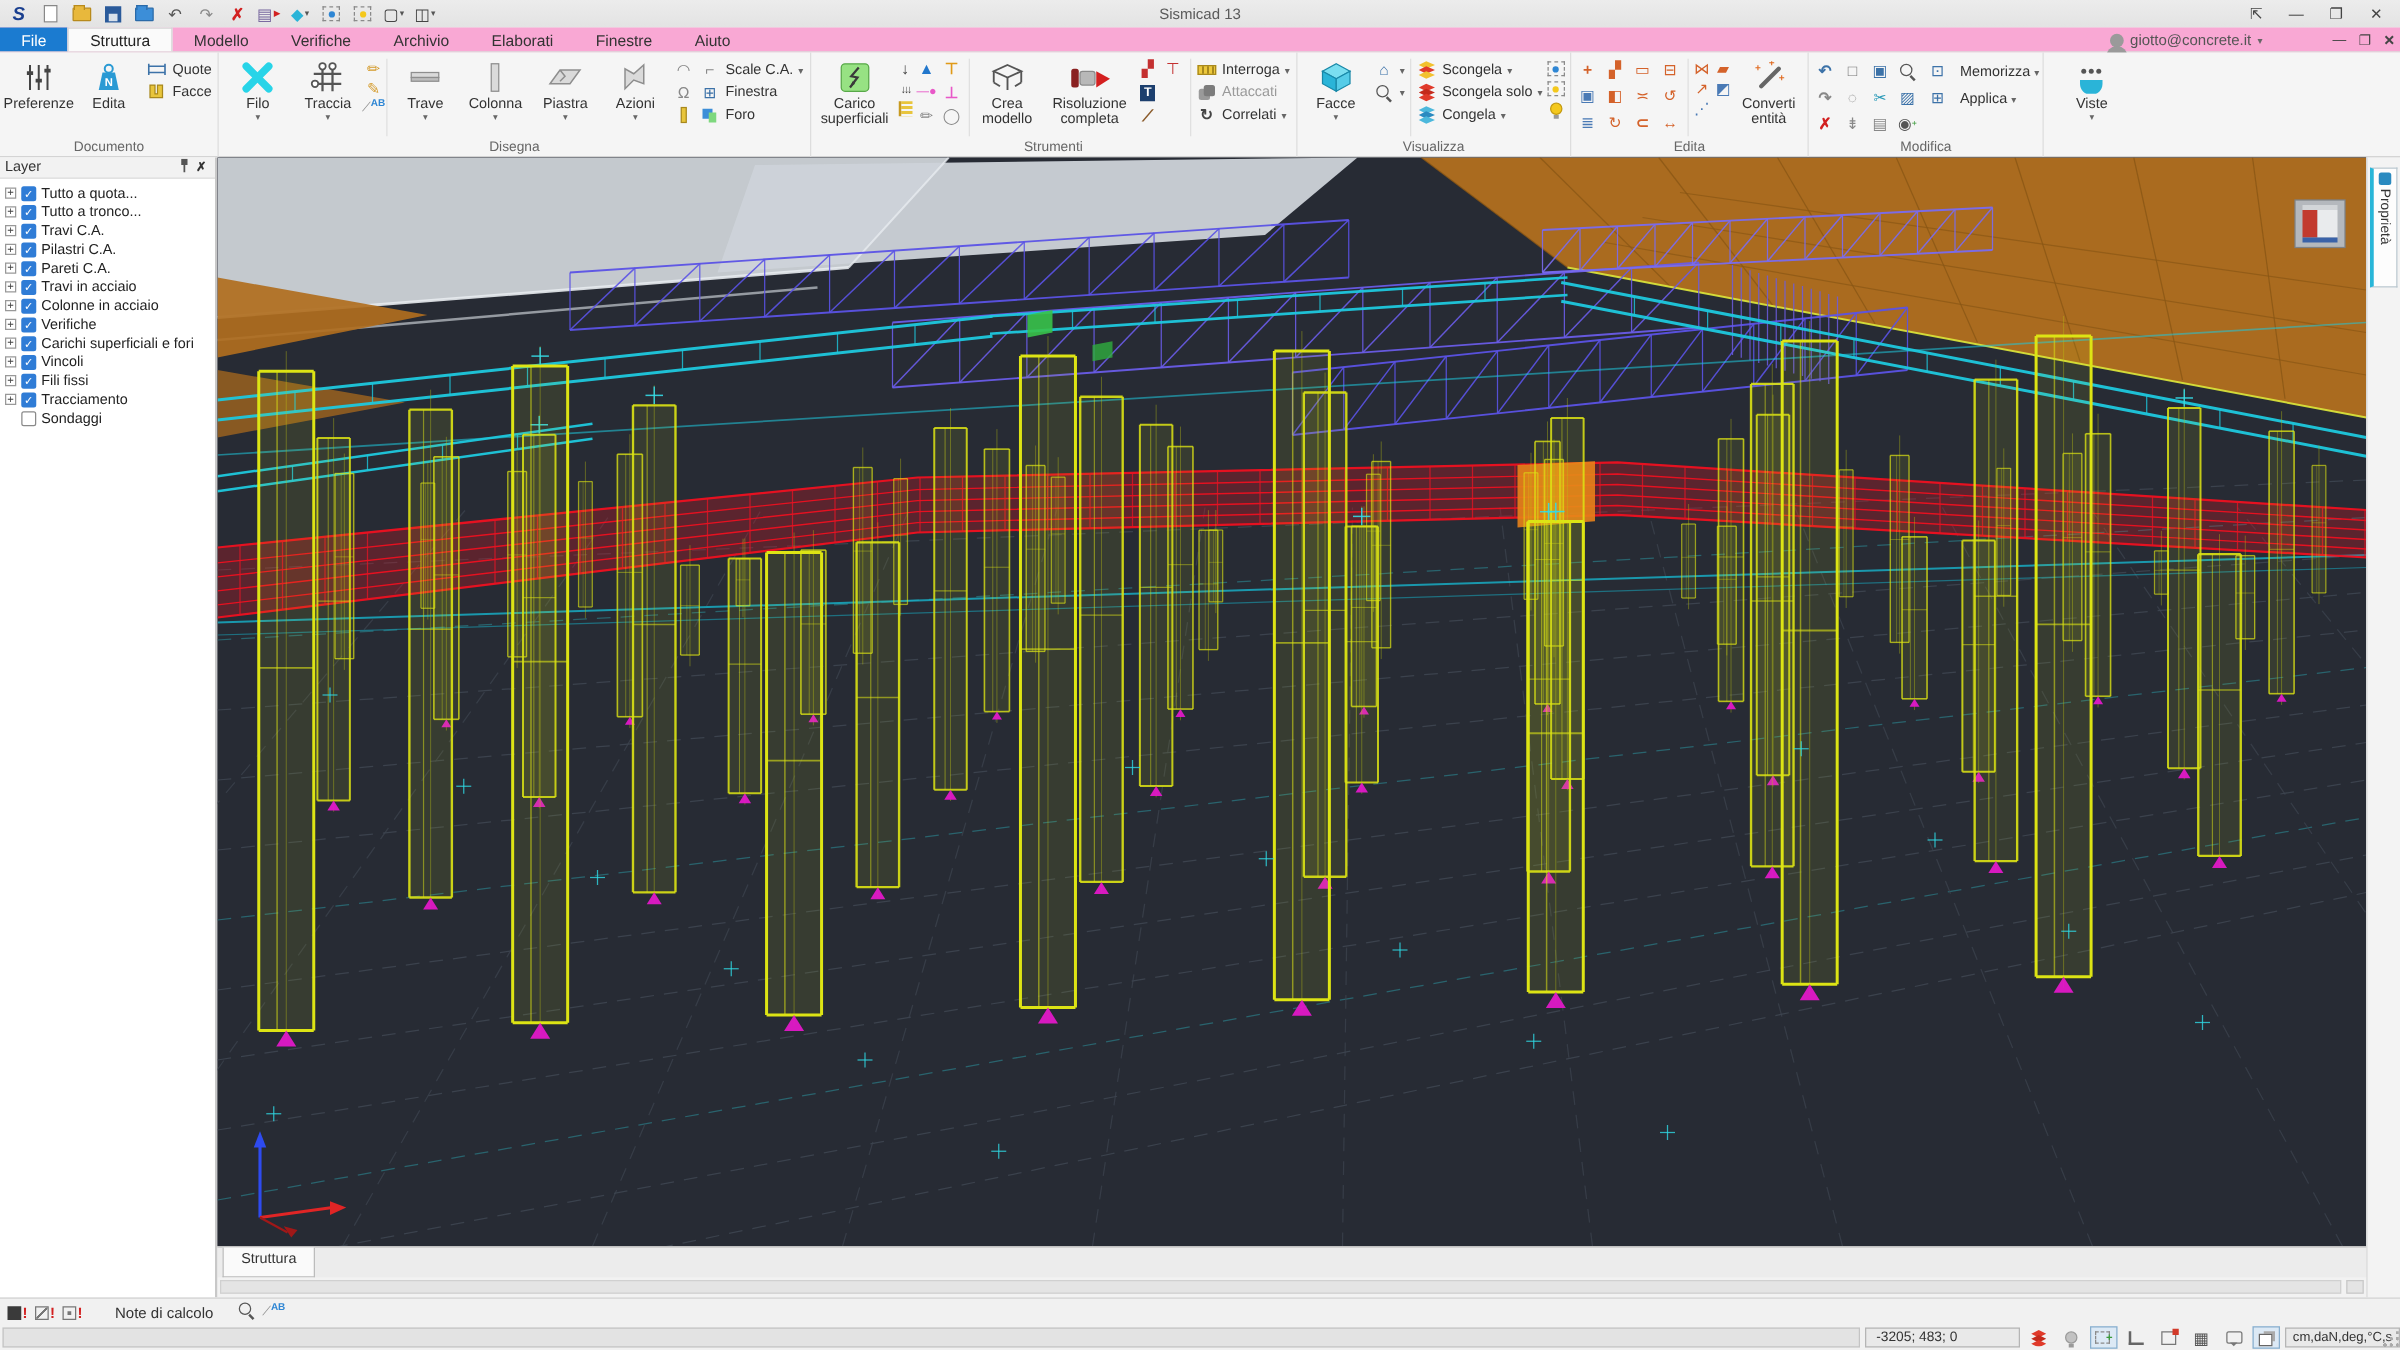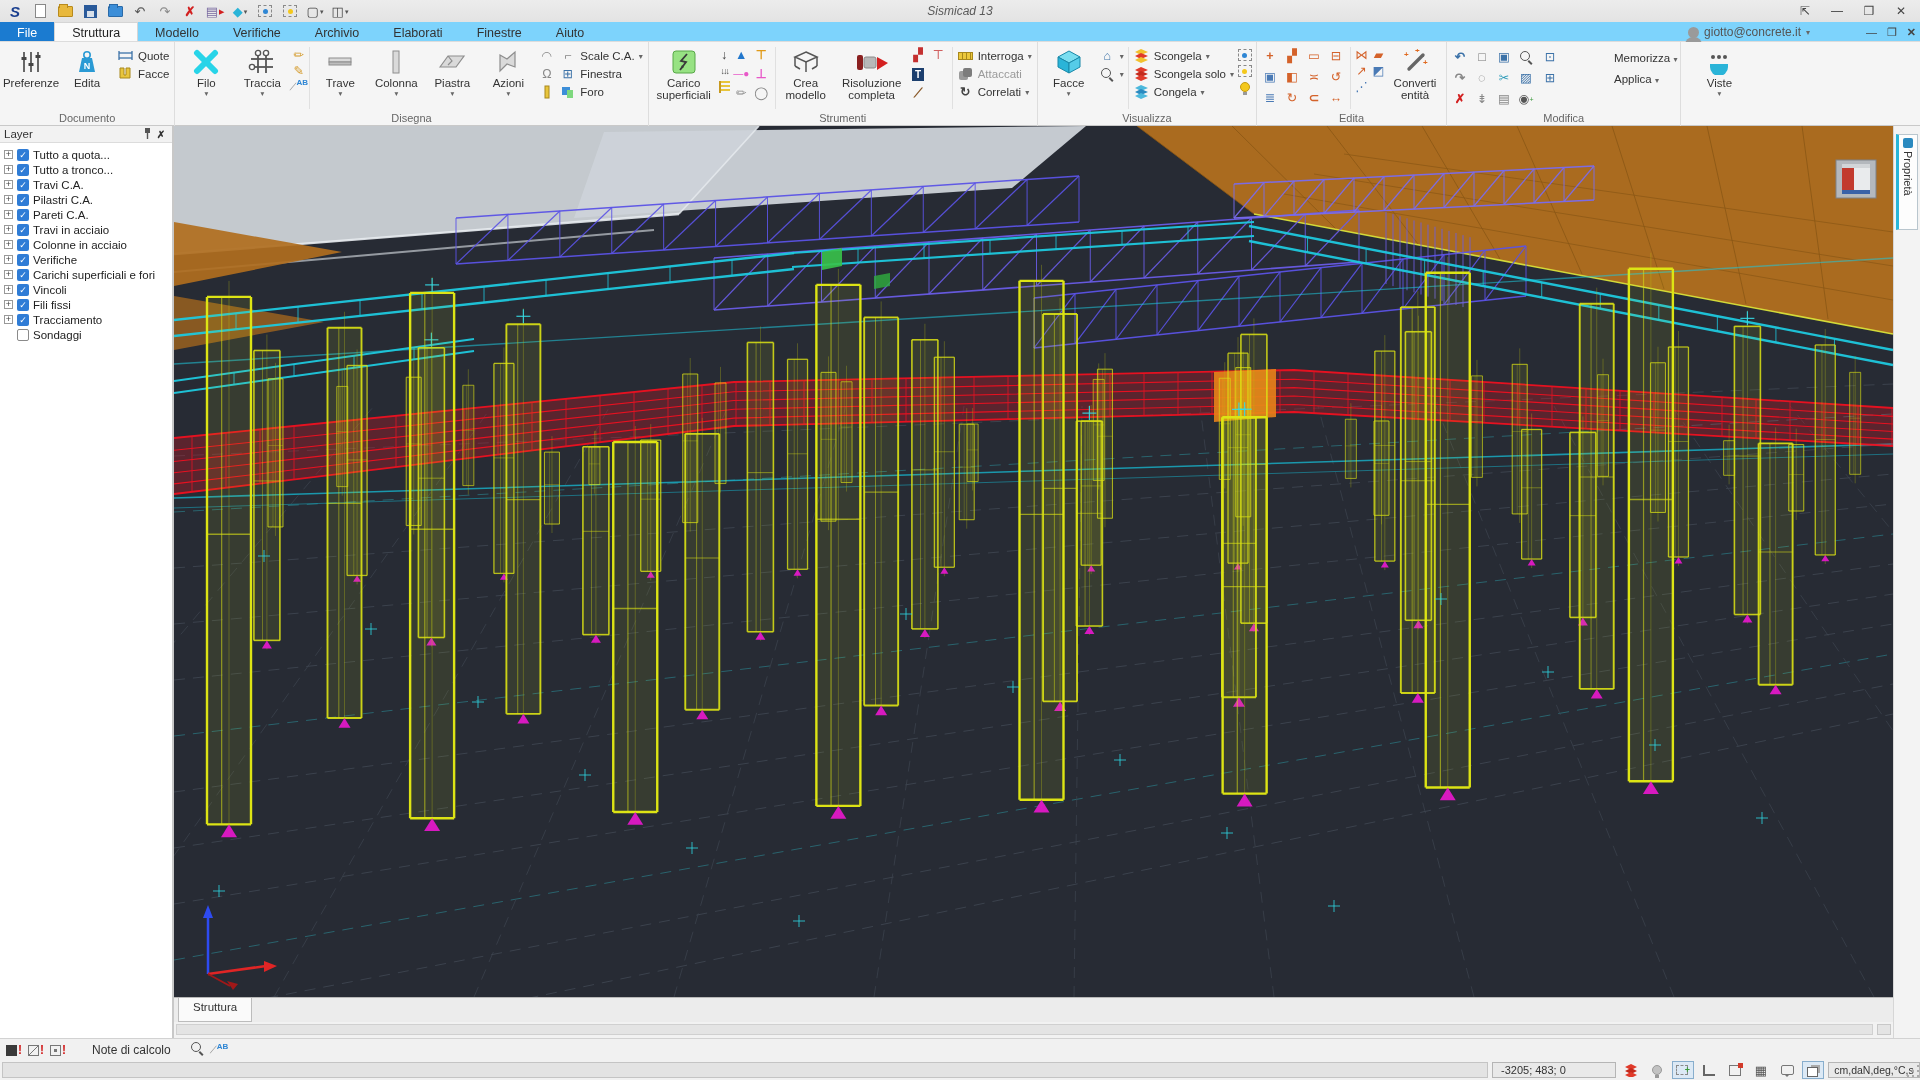--- a/index.html
+++ b/index.html
@@ -4,26 +4,26 @@
 <style>
   * { box-sizing: border-box; margin:0; padding:0; }
   html,body { width:1920px; height:1080px; overflow:hidden; }
   body { font-family:"Liberation Sans", sans-serif; font-size:12px; background:#f0f0f0; position:relative; color:#333; }
 
   
   .titlebar { position:absolute; left:0; top:0; width:1920px; height:22px; background:linear-gradient(#ececec,#e3e3e3); display:flex; align-items:center; }
   .qat { display:flex; align-items:center; gap:7px; padding-left:6px; }
   .qi { width:18px; height:17px; display:inline-flex; align-items:center; justify-content:center; font-size:13px; line-height:1; }
   .qi small { font-size:7px; color:#555; margin-left:1px; }
-  .app-title { position:absolute; left:0; right:0; text-align:center; color:#5a5a5a; font-size:12px; pointer-events:none;font-style:italic; }
+  .app-title { position:absolute; left:0; right:0; text-align:center; color:#5a5a5a; font-size:12px; pointer-events:none; }
   .winbtns { position:absolute; right:4px; top:0; height:22px; display:flex; align-items:center; gap:2px; }
   .wbtn { width:30px; height:20px; display:flex; align-items:center; justify-content:center; color:#444; font-size:12px; }
 
   
-  .tabrow { position:absolute; left:0; top:22px; width:1920px; height:20px; background:#7dd3fc; border-bottom:1px solid #dcdcdc; display:flex; align-items:stretch; }
+  .tabrow { position:absolute; left:0; top:22px; width:1920px; height:20px; background:#f9a8d4; border-bottom:1px solid #dcdcdc; display:flex; align-items:stretch; }
   .mtab { padding:2px 17px 0 17px; font-size:12.5px; color:#333; display:flex; align-items:center; }
   .mtab.file { background:#1b7bd0; color:#fff; }
   .mtab.active { background:#fafafa; border:1px solid #d5d5d5; border-bottom:none; color:#222; }
   .account { position:absolute; right:110px; top:0; height:20px; display:flex; align-items:center; gap:5px; color:#555; font-size:12px; }
   .person { width:11px; height:11px; border-radius:50%; background:#9a9a9a; position:relative; }
   .person::after { content:""; position:absolute; left:-3px; top:10px; width:17px; height:8px; border-radius:8px 8px 0 0; background:#9a9a9a; }
   .childbtns { position:absolute; right:4px; top:0; height:20px; display:flex; align-items:center; gap:10px; color:#444; font-size:11px; }
 
   
   .ribbon { position:absolute; left:0; top:42px; width:1920px; height:84px; background:#f5f5f5; border-bottom:1px solid #c9c9c9; display:flex; }
@@ -35,21 +35,21 @@
   .bigbtn.w64 { width:64px; } .bigbtn.w76 { width:76px; }
   .bicon { height:31px; display:flex; align-items:center; justify-content:center; }
   .caret { font-size:7.5px; color:#666; margin-top:1px; }
   .smallcol { display:flex; flex-direction:column; gap:0; padding-top:3px; }
   .srow { display:flex; align-items:center; gap:4px; height:18px; font-size:11.5px; color:#333; padding:0 2px; white-space:nowrap; }
   .srow.dis { color:#9a9a9a; }
   .g { display:inline-flex; align-items:center; justify-content:center; width:17px; height:16px; font-size:12.5px; line-height:1; }
   .egrid { display:grid; grid-template-columns:repeat(4,22px); grid-auto-rows:21px; padding-top:3px; }
   .egrid .g, .mgrid .g { width:20px; height:19px; }
   .mgrid { display:grid; grid-template-columns:22px 22px 22px 24px 26px auto; grid-auto-rows:21px; padding-top:3px; align-items:center; }
-  .mlabel { font-size:11.5px; color:#333; white-space:nowrap; padding-left:2px;margin-left:46px; }
+  .mlabel { font-size:11.5px; color:#333; white-space:nowrap; padding-left:2px; }
   .collapse-chevron { position:absolute; right:8px; top:108px; font-size:11px; color:#555; font-weight:bold; }
 
   
   .i-mag { position:relative; width:13px; height:13px; display:inline-block; }
   .i-mag::before { content:""; position:absolute; left:0; top:0; width:8px; height:8px; border:1.7px solid #555; border-radius:50%; }
   .i-mag::after { content:""; position:absolute; left:9px; top:9px; width:5px; height:2px; background:#555; transform:rotate(45deg); transform-origin:0 0; }
   .i-bulb { width:10px; height:10px; border-radius:50%; background:#f4c81c; border:1px solid #c49a10; display:inline-block; position:relative; }
   .i-bulb.gray { background:#c2c2c2; border-color:#9a9a9a; }
   .i-bulb::after { content:""; position:absolute; left:2px; top:9px; width:4px; height:3px; background:#999; }
   .i-selbox { width:14px; height:12px; border:1px dashed #8a8a8a; display:inline-flex; align-items:center; justify-content:center; }

